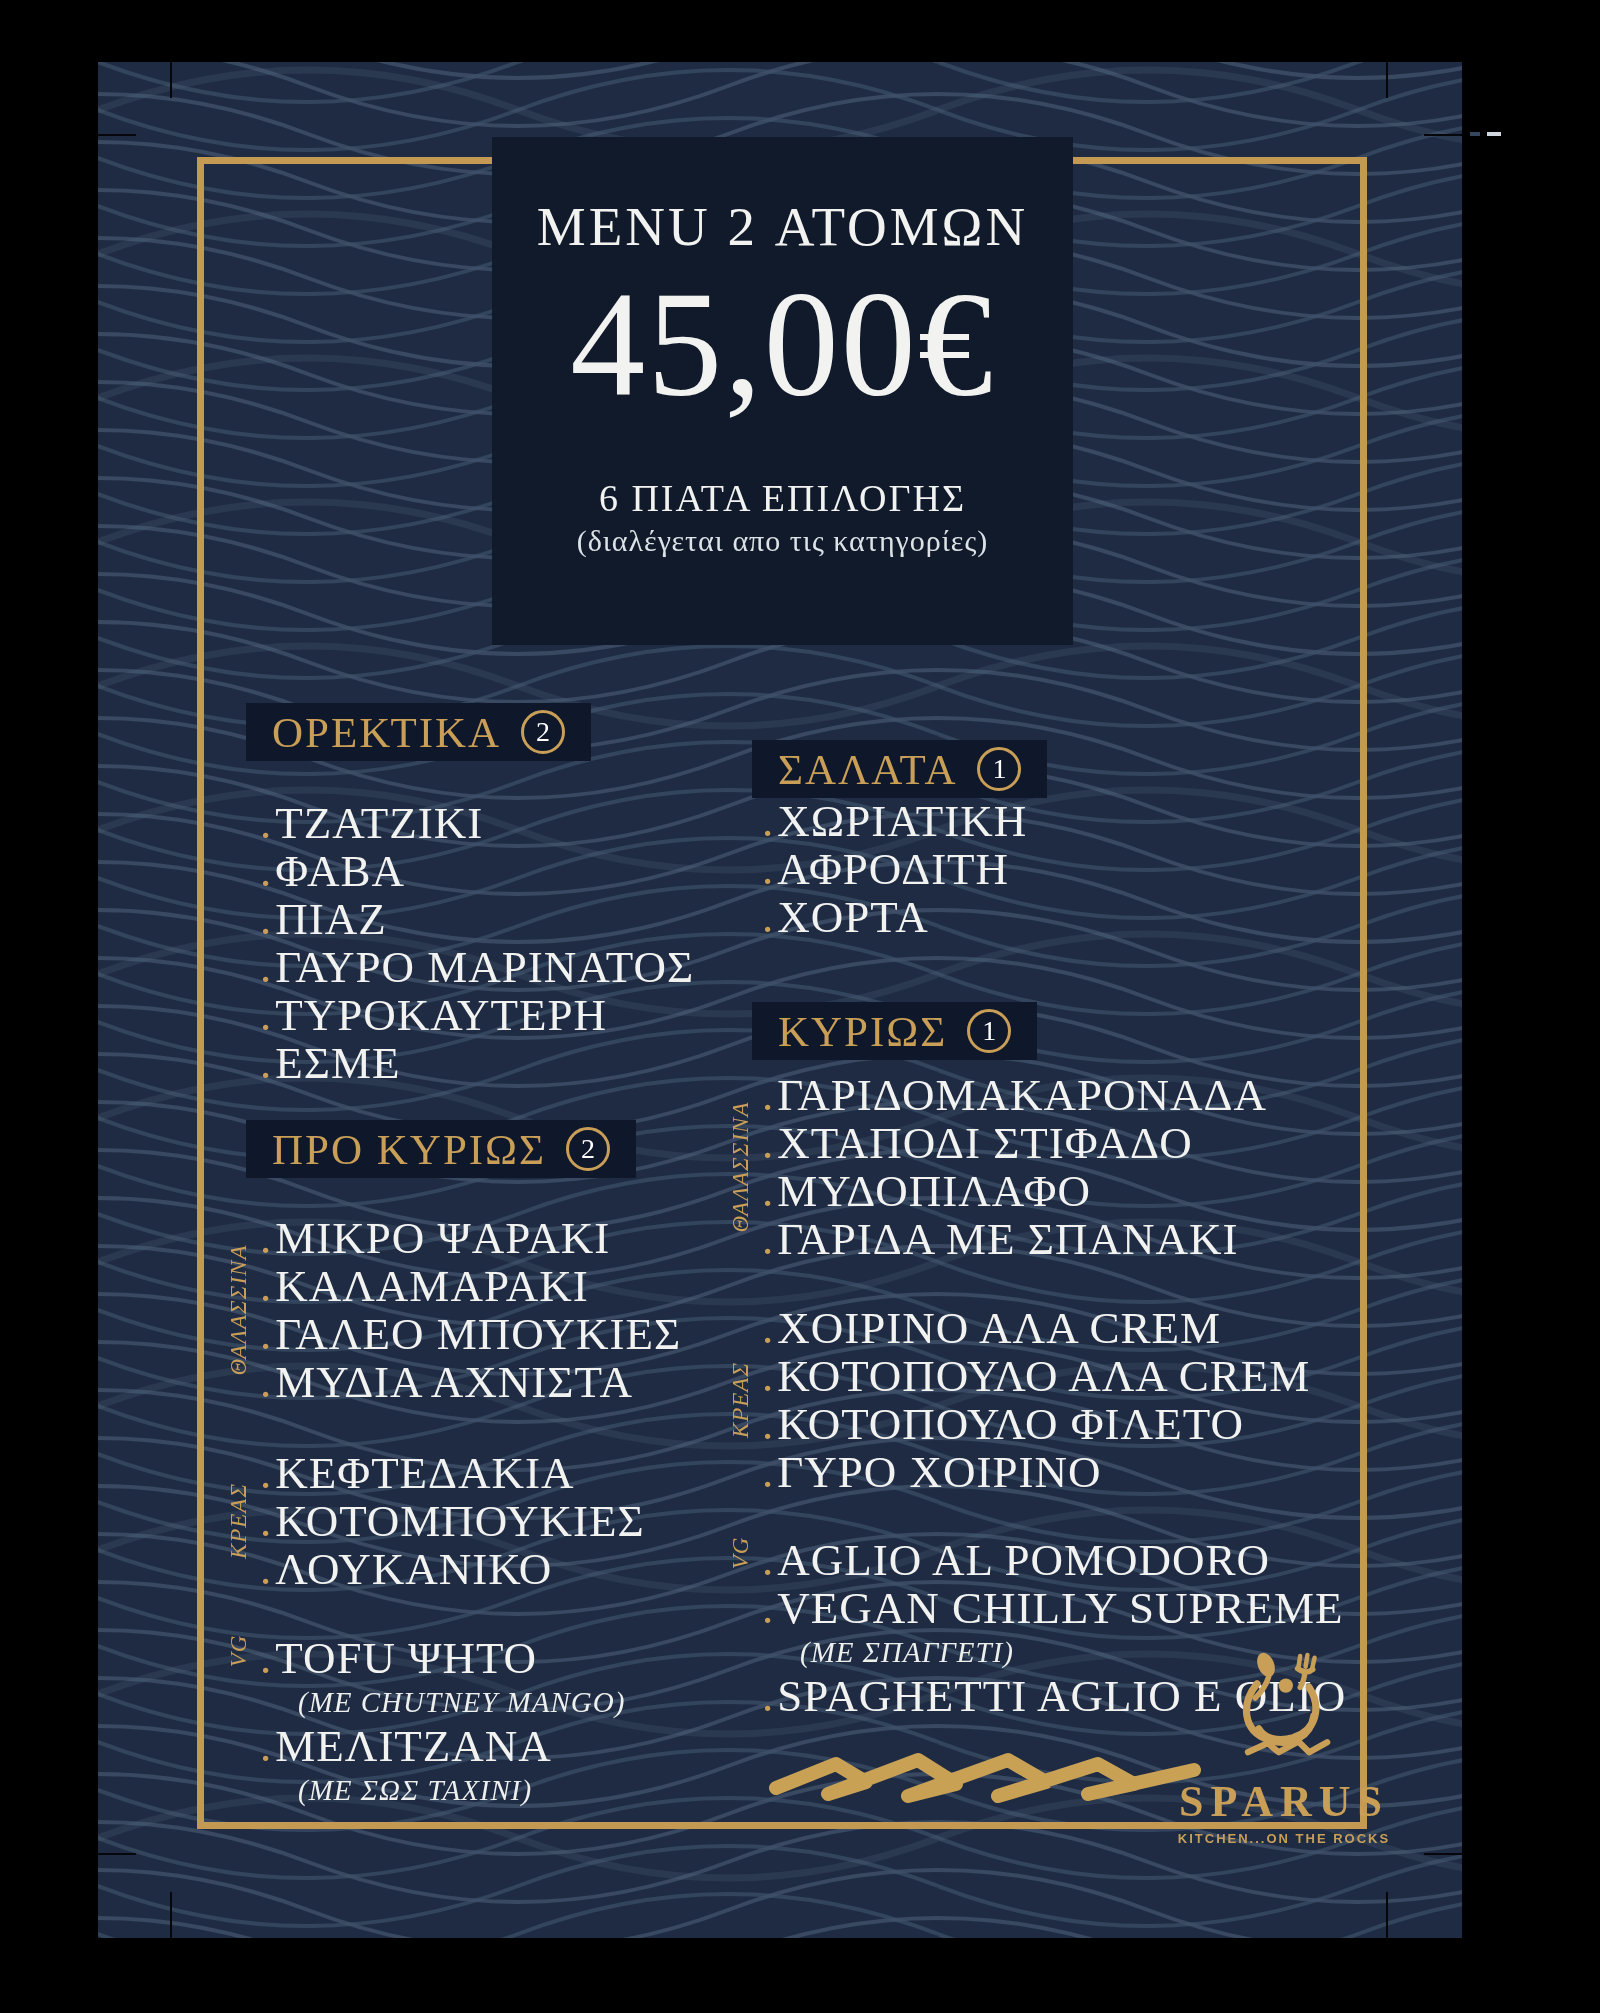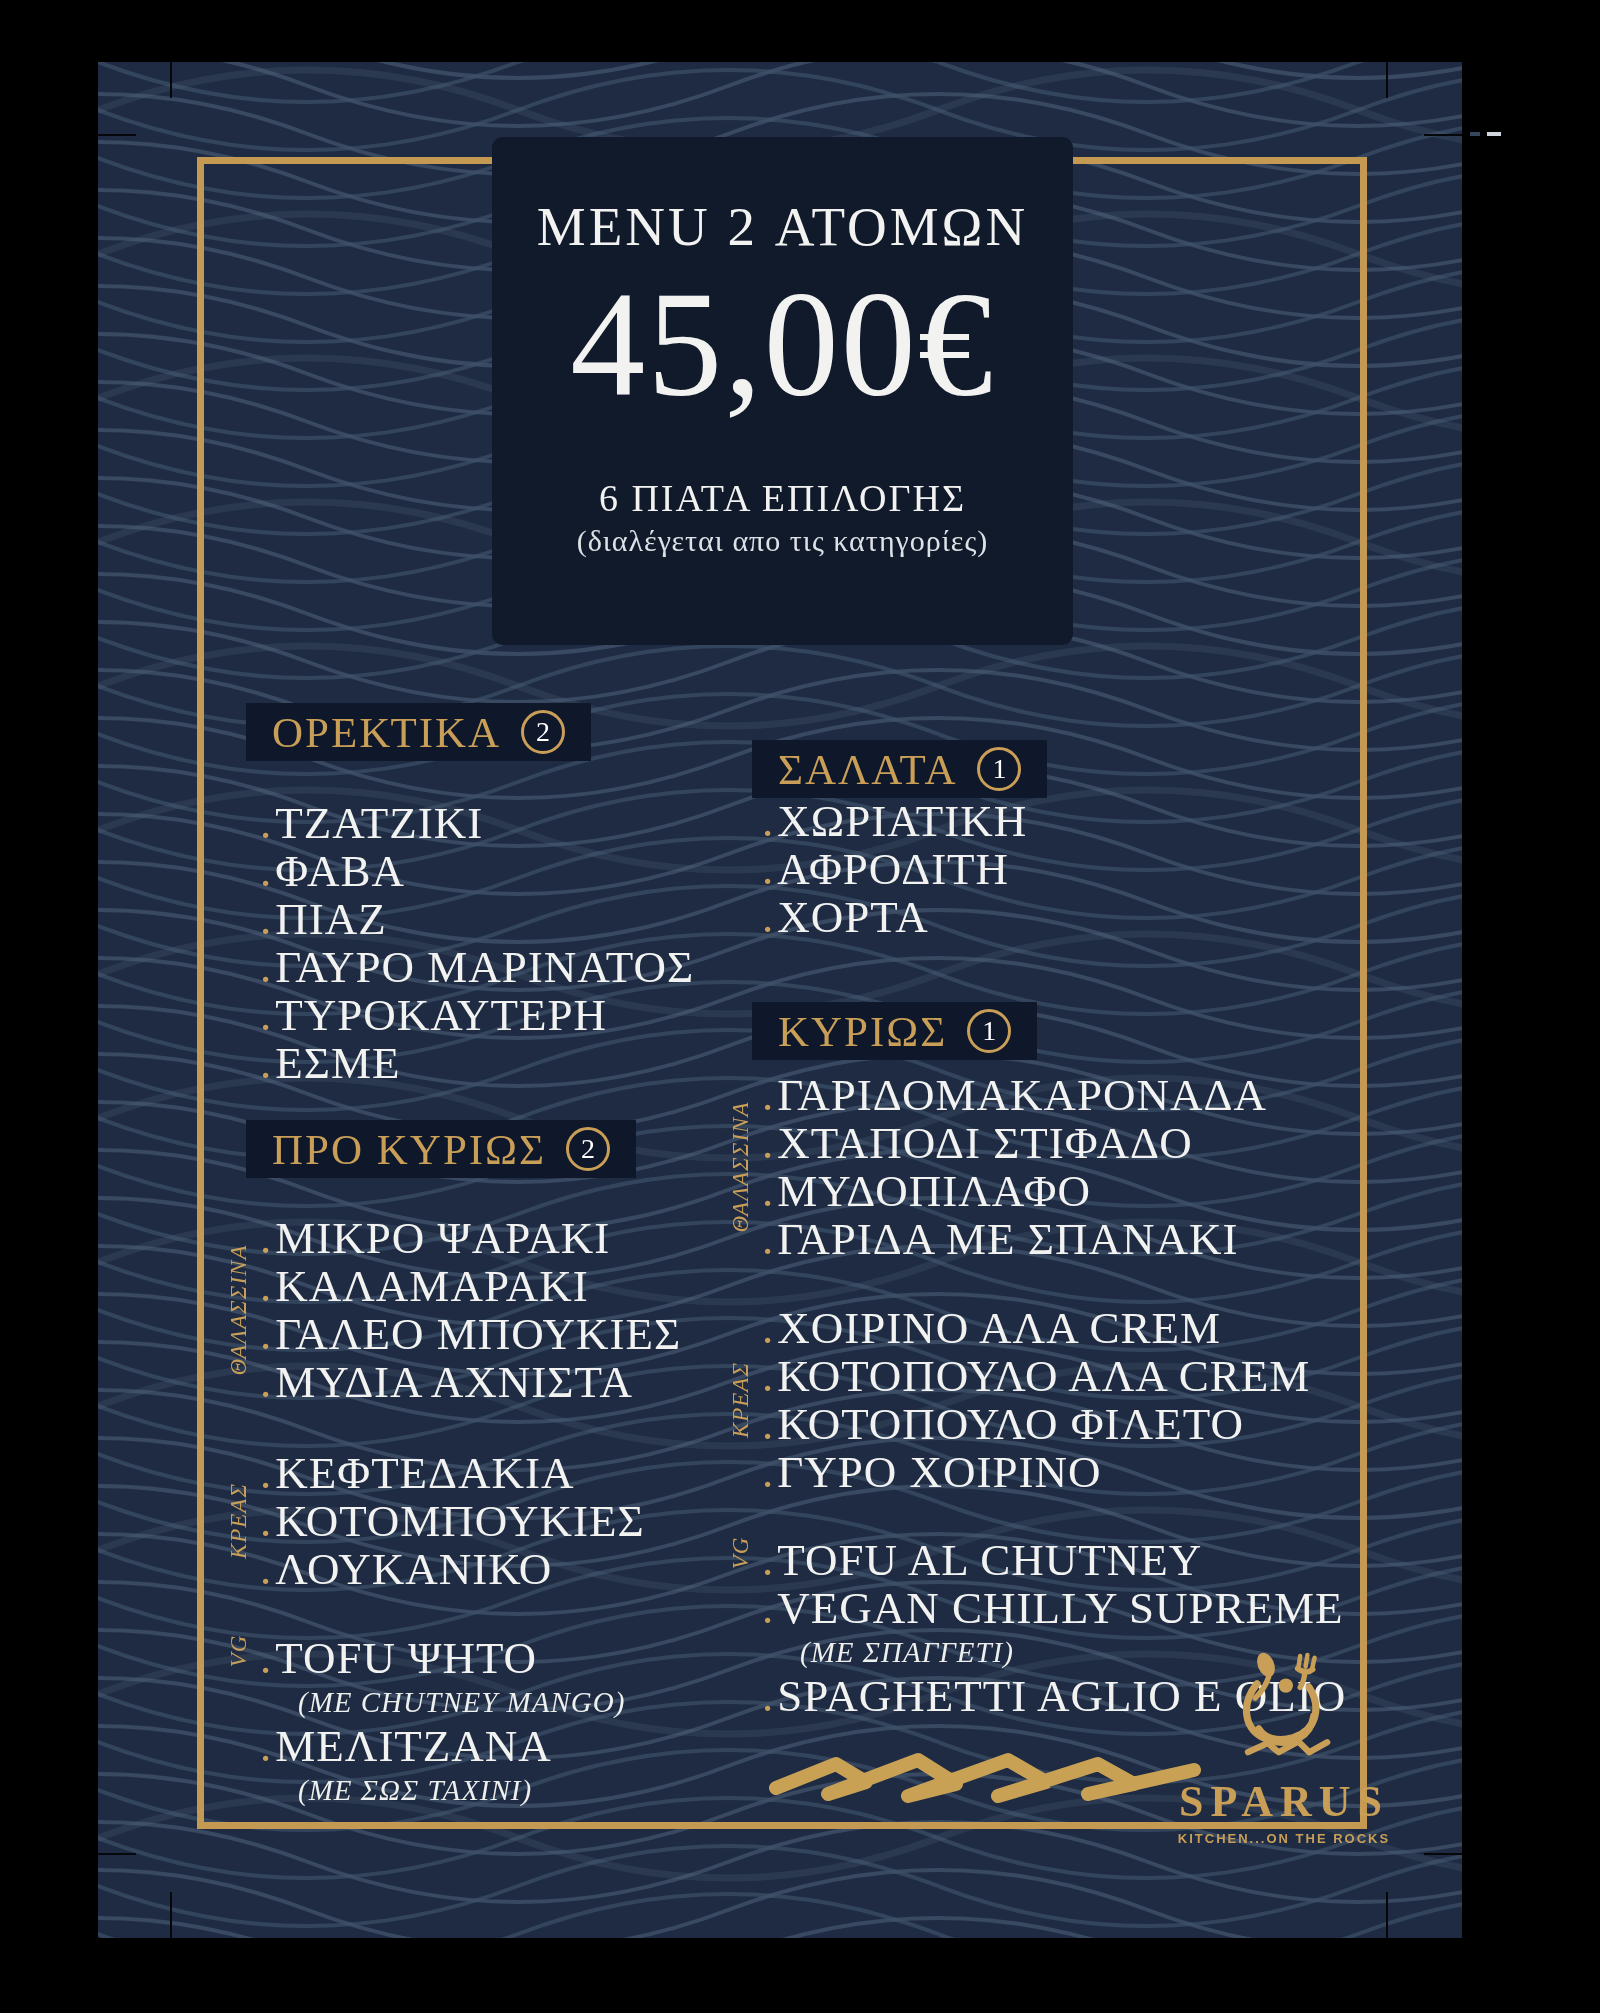--- a/index.html
+++ b/index.html
@@ -5,21 +5,21 @@
   html,body{margin:0;padding:0;background:#000;}
   .canvas{position:relative;width:1600px;height:2013px;background:#000;overflow:hidden;
           font-family:"Liberation Serif","DejaVu Serif",serif;}
   .poster{position:absolute;left:98px;top:62px;width:1364px;height:1876px;
           background:#1e2b43;overflow:hidden;}
   .waves{position:absolute;left:0;top:0;}
   .frame{position:absolute;left:99px;top:95px;width:1170px;height:1672px;
          border:7px solid #c49a52;box-sizing:border-box;}
   
   .header-box{position:absolute;left:394px;top:75px;width:581px;height:508px;
-              background:#101a2b;text-align:center;color:#f2f3f1;border-radius:11px;}
+              background:#101a2b;text-align:center;color:#f2f3f1;}
   .menu-title{margin-top:58px;font-size:55px;letter-spacing:3px;}
   .menu-price{margin-top:8px;font-size:150px;line-height:1.05;letter-spacing:2px;}
   .menu-sub{margin-top:52px;font-size:38px;letter-spacing:2px;}
   .menu-note{margin-top:4px;font-size:30px;letter-spacing:1px;color:#dde2e6;}
   
   .sec-heading{position:absolute;display:inline-flex;align-items:center;gap:20px;
                background:#0f172a;height:58px;padding:0 26px;}
   .sec-title{font-size:43px;color:#c99f58;letter-spacing:2px;}
   .badge{width:44px;height:44px;border:3px solid #c99f58;border-radius:50%;
          display:inline-flex;align-items:center;justify-content:center;
@@ -211,21 +211,21 @@
         <li class="item"><span class="dot">.</span><span>ΚΟΤΟΠΟΥΛΟ ΦΙΛΕΤΟ</span></li>
         <li class="item"><span class="dot">.</span><span>ΓΥΡΟ ΧΟΙΡΙΝΟ</span></li>
       </ul>
     </div>
 
     <div class="group" id="g-r-vg">
       <div class="vlabel top">
           <span class="vtext">VG</span>
         </div>
       <ul class="items">
-        <li class="item"><span class="dot">.</span><span>TOFU AL CHUTNEY</span></li>
+        <li class="item"><span class="dot">.</span><span>AGLIO AL POMODORO</span></li>
         <li class="item"><span class="dot">.</span><span>VEGAN CHILLY SUPREME</span></li>
         <li class="note">(ΜΕ ΣΠΑΓΓΕΤΙ)</li>
         <li class="item"><span class="dot">.</span><span>SPAGHETTI AGLIO E OLIO</span></li>
       </ul>
     </div>
 
     <svg class="brush" width="450" height="70">
       <path d="M10 50 L70 26 L100 44 L62 56 L152 22 L190 46 L142 58 L242 22 L280 44 L232 58 L332 26 L368 46 L322 56 L428 32" fill="none" stroke="#c9a155" stroke-width="14" stroke-linejoin="round" stroke-linecap="round"></path>
     </svg>
 

